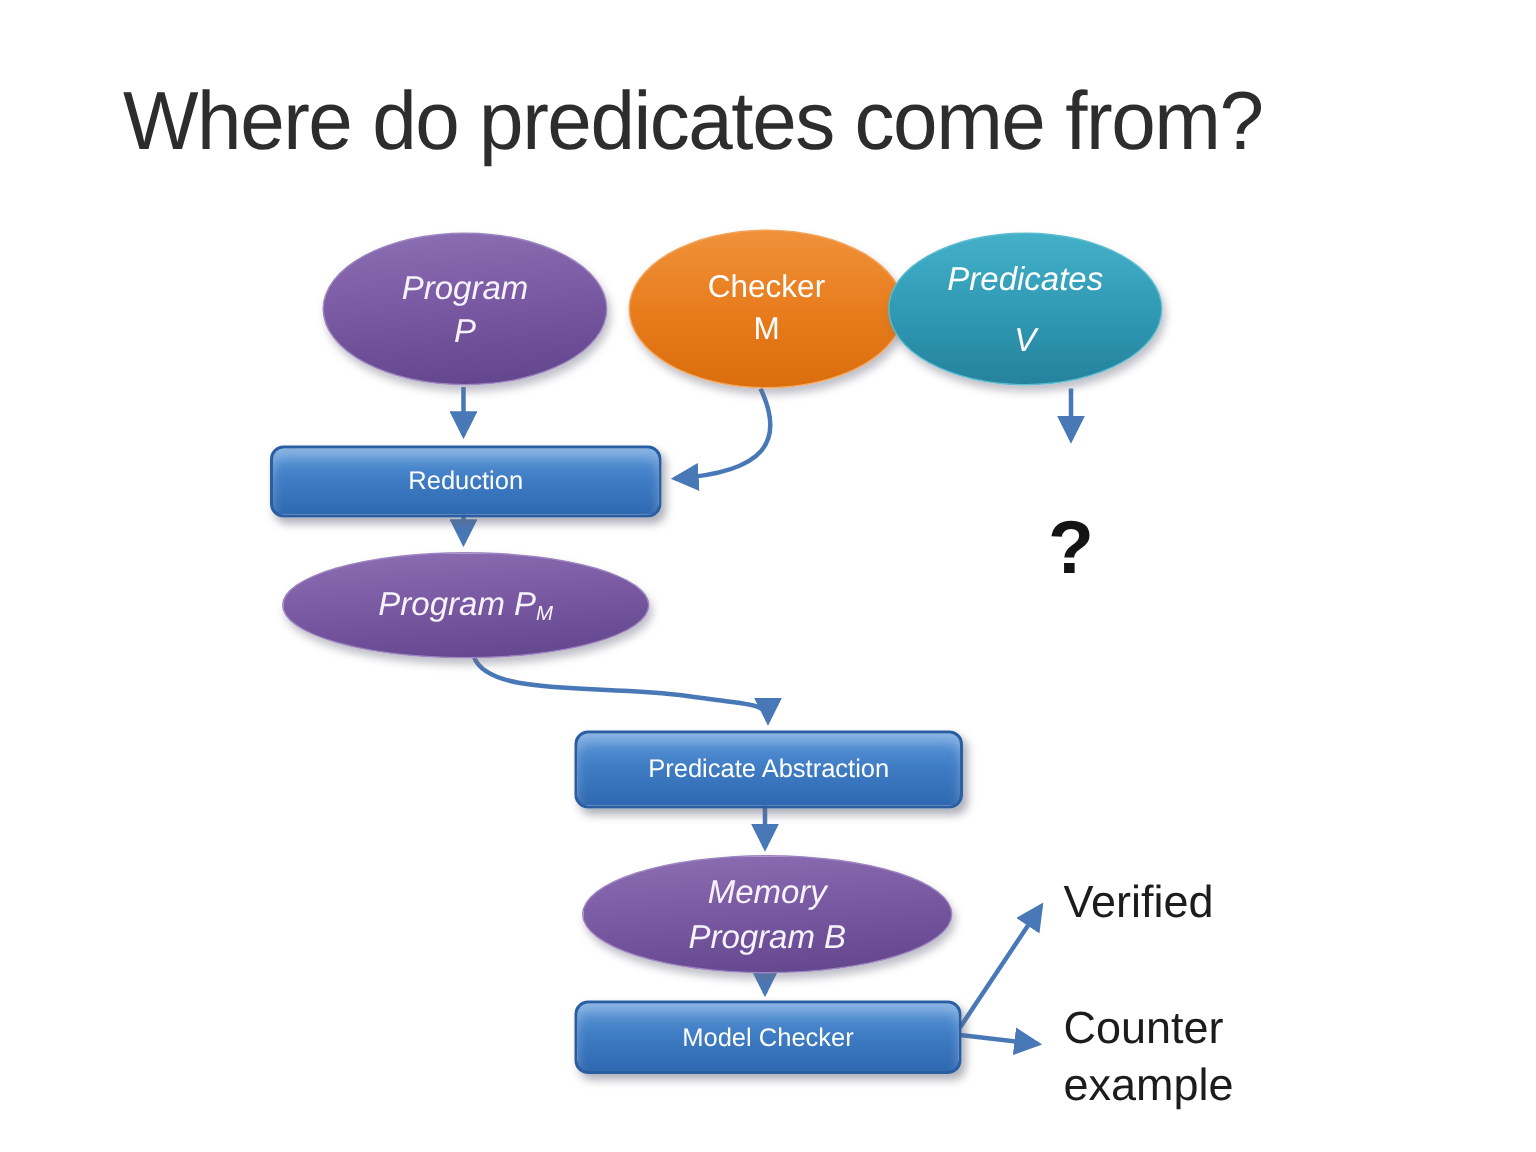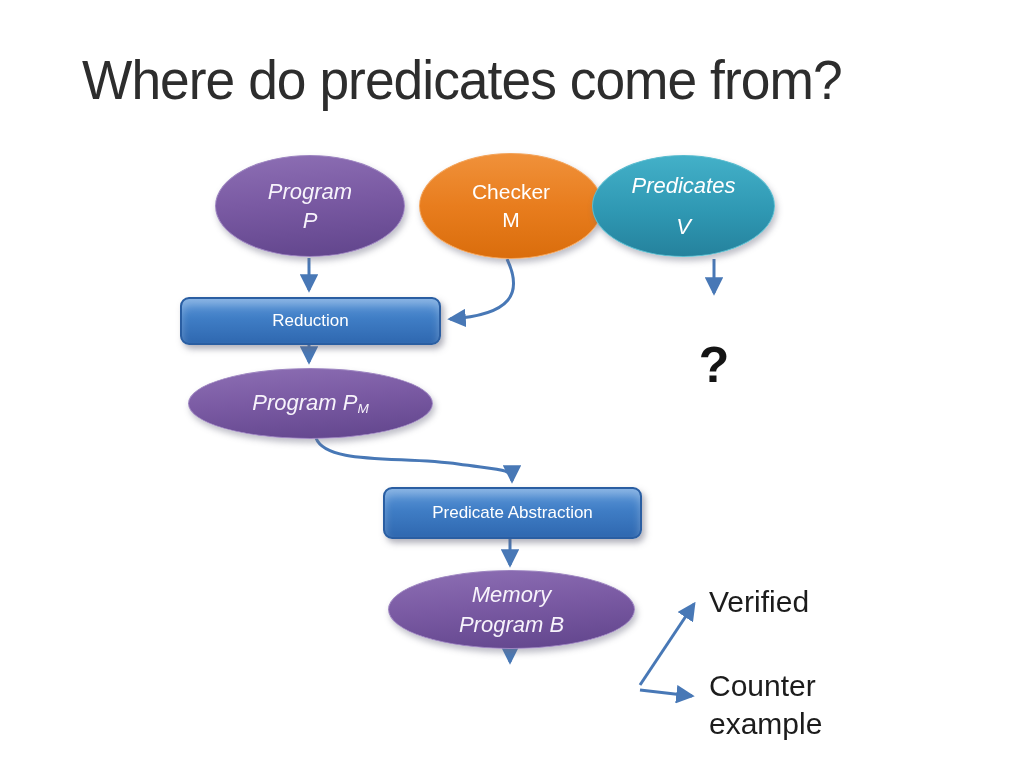--- a/index.html
+++ b/index.html
@@ -108,20 +108,23 @@
 
   <div class="bluebox" style="left:383px; top:487px; width:255px; height:48px;">
     <span>Predicate Abstraction</span>
   </div>
 
   <div class="ellipse purple e-font-22" style="left:388px; top:570px; width:245px; height:77px;">
     <div class="ln">Memory</div>
     <div class="ln">Program B</div>
   </div>
 
+  <div class="bluebox" style="left:383px; top:667px; width:254px; height:45px;">
+    <span>Model Checker</span>
+  </div>
 
   <div class="plain-label verified-label">Verified</div>
 
   <div class="plain-label counter-label">
     <div>Counter</div>
     <div>example</div>
   </div>
 
   <div class="page-number">36</div>
 

